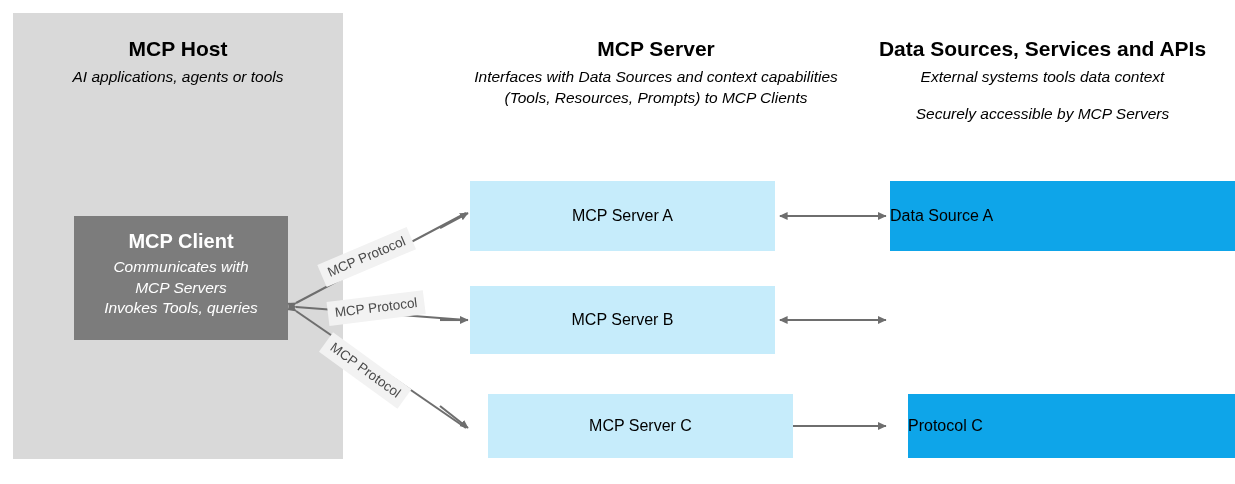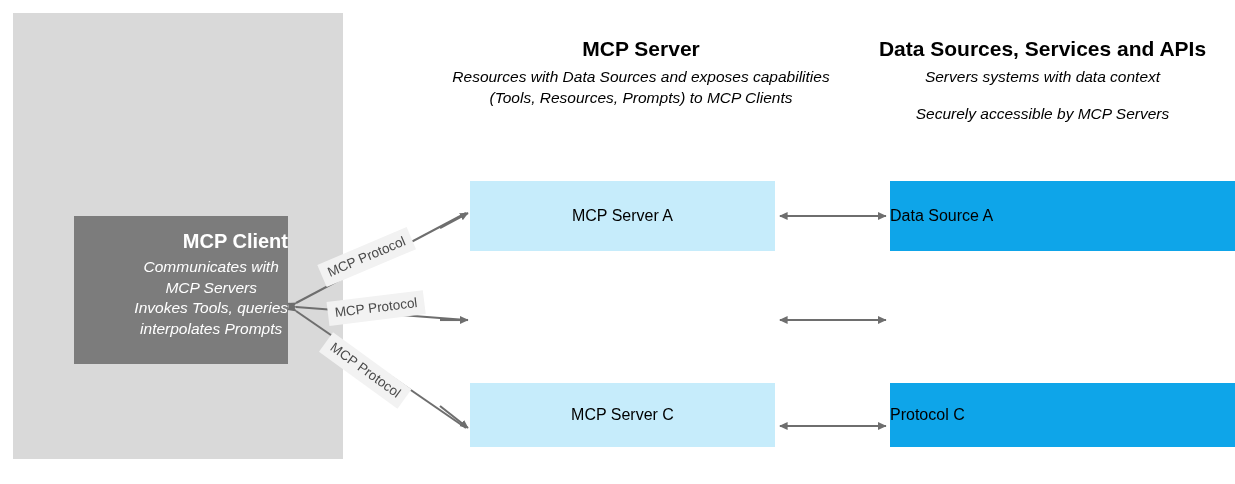--- a/index.html
+++ b/index.html
@@ -40,34 +40,34 @@
   }
   .col-sub {
     font-size: 15.5px;
     font-style: italic;
     color: #000000;
     line-height: 21px;
     margin-top: 4px;
   }
 
   #host-header    { left: 13px;  top: 36px;  width: 330px; }
-  #server-header  { left: 449px; top: 36px;  width: 384px; }
+  #server-header  { left: 464px; top: 36px;  width: 384px; }
   #sources-header { left: 850px; top: 36px;  width: 385px; }
 
   
   .client-box {
     position: absolute;
     left: 74px;
     top: 216px;
     width: 214px;
-    height: 148px;
+    height: 124px;
     background: #7c7c7c;
     display: flex;
     flex-direction: column;
-    align-items: flex-end;
+    align-items: center;
     justify-content: flex-start;
     padding-top: 12px;
     box-sizing: border-box;
   }
   .client-title {
     font-size: 20px;
     font-weight: bold;
     color: #ffffff;
     line-height: 26px;
   }
@@ -102,21 +102,21 @@
   }
   .box-label {
     font-size: 16px;
     color: #000000;
     line-height: 26px;
     white-space: nowrap;
   }
 
   .row-1 { top: 181px; height: 70px; }
   .row-2 { top: 286px; height: 68px; }
-  .row-3 { top: 383px; height: 64px; }
+  .row-3 { top: 394px; height: 64px; margin-left: 18px; }
 
   
   #arrows {
     position: absolute;
     left: 0;
     top: 0;
     width: 1235px;
     height: 484px;
     pointer-events: none;
   }
@@ -136,39 +136,42 @@
   #proto-2 { left: 328px; top: 302px; transform: rotate(-7deg);  }
   #proto-3 { left: 326px; top: 330px; transform: rotate(36deg);  }
 </style>
 </head>
 <body>
 
 <div id="canvas">
 
   <div class="host-panel"></div>
 
+  <div class="col-header" id="host-header">
+    <div class="col-title">MCP Host</div>
+    <div class="col-sub">AI applications, agents or tools</div>
+  </div>
 
   <div class="col-header" id="server-header">
     <div class="col-title">MCP Server</div>
-    <div class="col-sub">Resources with Data Sources and exposes capabilities (Tools, Resources, Prompts) to MCP Clients</div>
+    <div class="col-sub">Interfaces with Data Sources and context capabilities (Tools, Resources, Prompts) to MCP Clients</div>
   </div>
 
   <div class="col-header" id="sources-header">
     <div class="col-title">Data Sources, Services and APIs</div>
-    <div class="col-sub">Servers systems with data context</div>
+    <div class="col-sub">External systems tools data context</div>
     <div class="col-sub" style="margin-top:16px">Securely accessible by MCP Servers</div>
   </div>
 
   <div class="client-box">
     <div class="client-title">MCP Client</div>
     <div class="client-sub">
       <div>Communicates with</div>
       <div>MCP Servers</div>
       <div>Invokes Tools, queries</div>
-      <div>interpolates Prompts</div>
     </div>
   </div>
 
   <svg id="arrows" viewBox="0 0 1235 484">
     <defs>
       <marker id="ah-end" markerWidth="9" markerHeight="9" refX="8" refY="4.5" orient="auto" markerUnits="userSpaceOnUse">
         <path d="M0,0.6 L8.6,4.5 L0,8.4 z" fill="#6e6e6e"></path>
       </marker>
       <marker id="ah-start" markerWidth="9" markerHeight="9" refX="1" refY="4.5" orient="auto" markerUnits="userSpaceOnUse">
         <path d="M8.6,0.6 L0,4.5 L8.6,8.4 z" fill="#6e6e6e"></path>
@@ -194,20 +197,23 @@
     </g>
   </svg>
 
   <div class="proto-label" id="proto-1">MCP Protocol</div>
   <div class="proto-label" id="proto-2">MCP Protocol</div>
   <div class="proto-label" id="proto-3">MCP Protocol</div>
 
   <div class="server-box row-1">
     <span class="box-label">MCP Server A</span>
   </div>
+  <div class="server-box row-2">
+    <span class="box-label">MCP Server B</span>
+  </div>
   <div class="server-box row-3">
     <span class="box-label">MCP Server C</span>
   </div>
 
   <div class="source-box row-1">
     <span class="box-label">Data Source A</span>
   </div>
   <div class="source-box row-3">
     <span class="box-label">Protocol C</span>
   </div>

